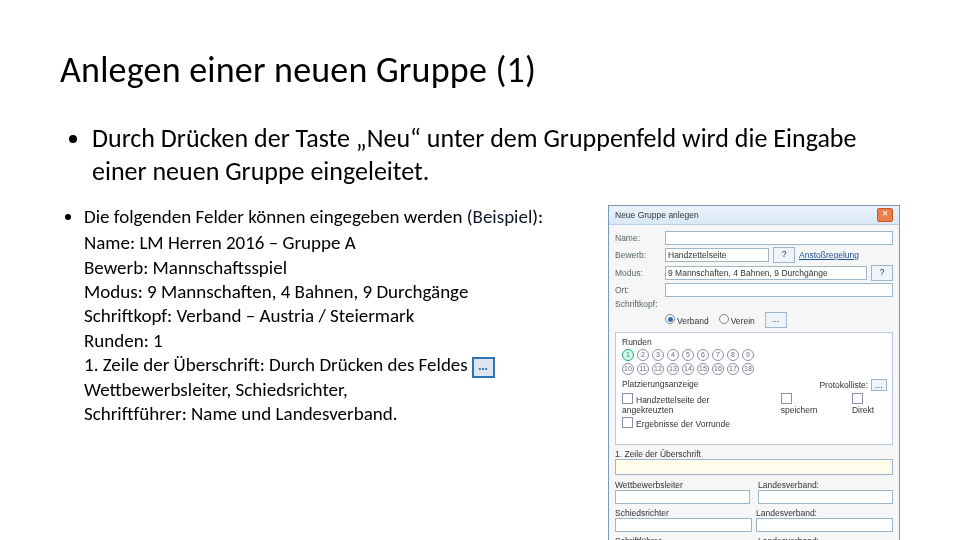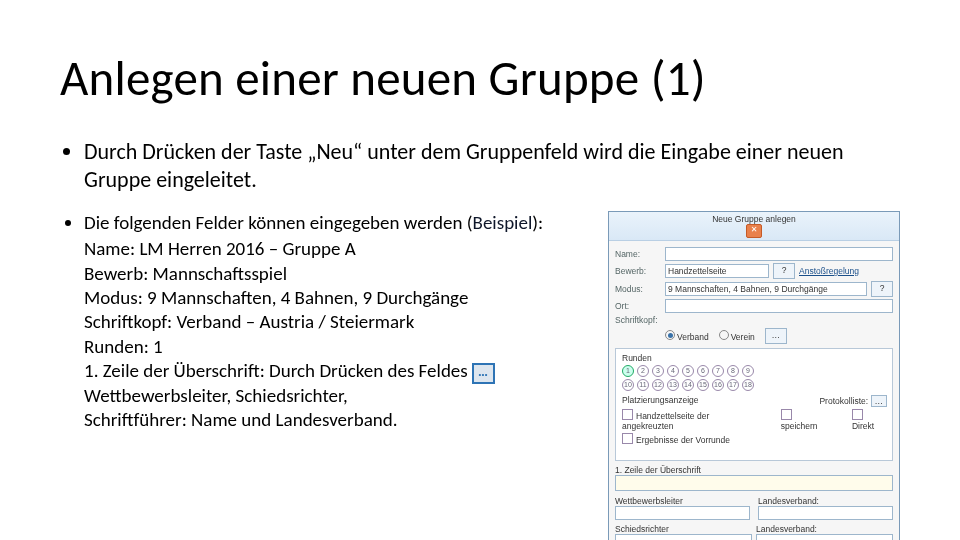--- a/index.html
+++ b/index.html
@@ -12,30 +12,30 @@
     color: #000;
   }
   .slide {
     position: relative;
     width: 960px;
     height: 540px;
     box-sizing: border-box;
     padding: 48px 60px 30px 60px;
   }
   h1.title {
-    font-size: 49px;
+    font-size: 36px;
     font-weight: 400;
     margin: 0 0 30px 0;
     letter-spacing: 0.2px;
   }
   ul.top {
     list-style: disc;
-    margin: 0;
+    margin: 8px;
     padding-left: 24px;
-    font-size: 22px;
+    font-size: 26px;
     line-height: 1.25;
   }
   ul.top > li { margin-bottom: 18px; }
   ul.sub {
     list-style: disc;
     margin: 0;
     padding-left: 24px;
     font-size: 19px;
     line-height: 1.28;
   }
@@ -75,21 +75,20 @@
     background: #f6f6f6;
     flex: 0 0 auto;
   }
   .dialog .titlebar {
     background: linear-gradient(#eaf3fb, #d9e8f6);
     border-bottom: 1px solid #b9cfe4;
     padding: 2px 6px;
     display: flex;
     justify-content: space-between;
     align-items: center;
-    flex-direction: column;
   }
   .dialog .titlebar .xbtn {
     width: 14px; height: 12px;
     background: #e9804b;
     border: 1px solid #c55a26;
     color: #fff;
     font-size: 8px;
     line-height: 10px;
     text-align: center;
     border-radius: 2px;

